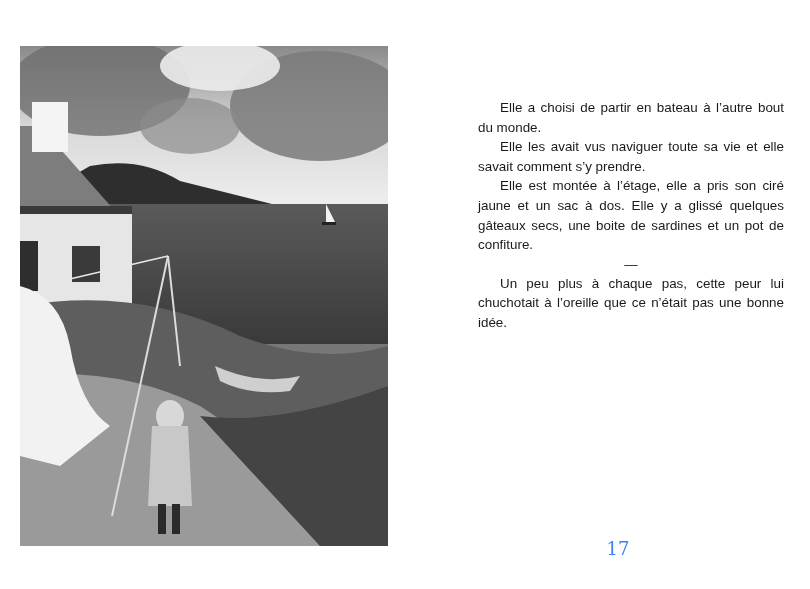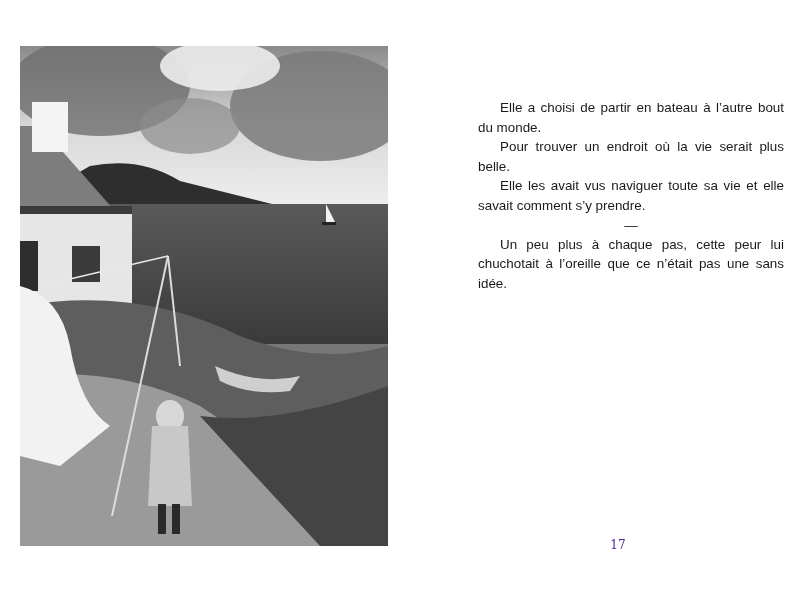--- a/index.html
+++ b/index.html
@@ -13,21 +13,21 @@
     position:absolute; left:478px; top:78px; width:306px;
     font-family:Liberation Sans, sans-serif;
     font-size:13.4px; line-height:19.6px; color:#1a1a1a;
     text-align:justify;
     margin-top:20px;
   }
   .text-col p { margin:0; text-indent:22px; }
   .sep { text-align:center; margin:8px 0 6px 0; text-indent:0 !important; height:19px; line-height:19px; }
   .page-number {
     position:absolute; left:598px; top:538px; width:40px; text-align:center;
-    font-family:"DejaVu Serif", "Liberation Serif", serif; font-size:12px; color:#4c1d95;
+    font-family:"DejaVu Serif", "Liberation Serif", serif; font-size:18px; color:#3b82f6;
   }
 </style>
 </head>
 <body>
 
 <div class="illustration">
   <svg width="368" height="500" viewBox="0 0 368 500">
     <defs>
       <linearGradient id="sky" x1="0" y1="0" x2="0" y2="1">
         <stop offset="0" stop-color="#8a8a8a"></stop>
@@ -74,19 +74,19 @@
 
     <ellipse cx="150" cy="370" rx="14" ry="16" fill="#d8d8d8"></ellipse>
     <path d="M132 380 L168 380 L172 460 L128 460 Z" fill="#c8c8c8"></path>
     <rect x="138" y="458" width="8" height="30" fill="#2a2a2a"></rect>
     <rect x="152" y="458" width="8" height="30" fill="#2a2a2a"></rect>
   </svg>
 </div>
 
 <div class="text-col">
   <p>Elle a choisi de partir en bateau à l’autre bout du monde.</p>
-  <p>Pour trouver un endroit où la vie serait plus belle.</p>
   <p>Elle les avait vus naviguer toute sa vie et elle savait comment s’y prendre.</p>
+  <p>Elle est montée à l’étage, elle a pris son ciré jaune et un sac à dos. Elle y a glissé quelques gâteaux secs, une boite de sardines et un pot de confiture.</p>
   <p class="sep">—</p>
-  <p>Un peu plus à chaque pas, cette peur lui chuchotait à l’oreille que ce n’était pas une sans idée.</p>
+  <p>Un peu plus à chaque pas, cette peur lui chuchotait à l’oreille que ce n’était pas une bonne idée.</p>
 </div>
 
 <div class="page-number">17</div>
 
 </body></html>

